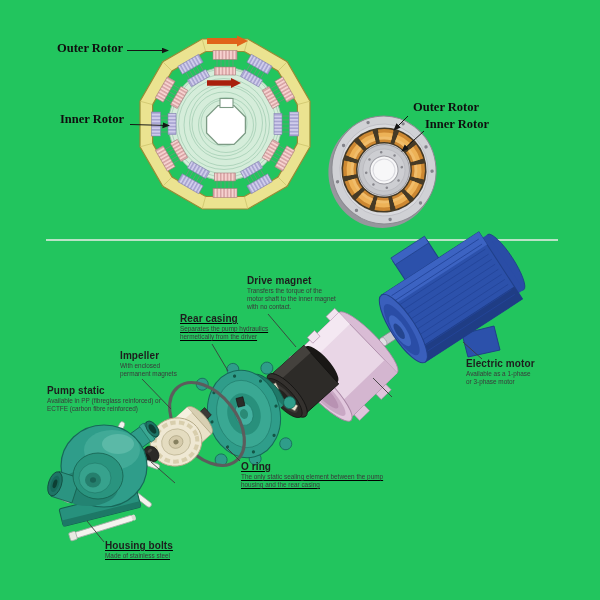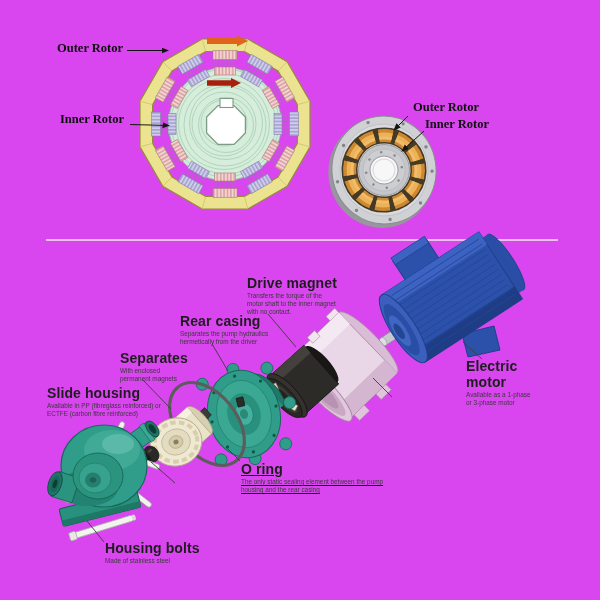--- a/index.html
+++ b/index.html
@@ -1,19 +1,19 @@
 <!DOCTYPE html>
 <html><head>
 <meta charset="utf-8">
 <style>
   html,body{margin:0;padding:0;background:#fff;}
-  #canvas{position:relative;width:600px;height:600px;background:#d946ef;font-family:"Liberation Sans",sans-serif;overflow:hidden;}
+  #canvas{position:relative;width:600px;height:600px;background:#22c55e;font-family:"Liberation Sans",sans-serif;overflow:hidden;}
   #gfx{position:absolute;left:0;top:0;}
   .part-label{position:absolute;}
-  .pl-title{font-weight:700;font-size:14px;color:#1d1d1d;letter-spacing:.1px;}
+  .pl-title{font-weight:700;font-size:10px;color:#1d1d1d;letter-spacing:.1px;}
   .pl-desc{font-size:6.4px;line-height:1.25;color:#3a3a3a;white-space:pre-line;margin-top:1px;}
   .rotor-label{position:absolute;font-family:"Liberation Serif",serif;font-weight:700;font-size:12.5px;color:#0f0f0f;white-space:nowrap;}
 </style>
 </head>
 <body>
 
 <div id="canvas">
 
 <svg id="gfx" width="600" height="600" viewBox="0 0 600 600">
   <defs>
@@ -327,46 +327,46 @@
   <div class="rotor-label" style="left:413px;top:100px;">Outer Rotor</div>
   <div class="rotor-label" style="left:425px;top:117px;">Inner Rotor</div>
 
   <div class="part-label" style="left:247px;top:275px;width:115px;">
     <div class="pl-title">Drive magnet</div>
     <div class="pl-desc">Transfers the torque of the
 motor shaft to the inner magnet
 with no contact.</div>
   </div>
 
-  <div class="part-label" style="left:180px;top:313px;width:120px;">
+  <div class="part-label" style="left:180px;top:313px;width:120px;text-decoration:underline;">
     <div class="pl-title">Rear casing</div>
     <div class="pl-desc">Separates the pump hydraulics
 hermetically from the driver</div>
   </div>
 
   <div class="part-label" style="left:120px;top:350px;width:90px;">
-    <div class="pl-title">Separates</div>
+    <div class="pl-title">Impeller</div>
     <div class="pl-desc">With enclosed
 permanent magnets</div>
   </div>
 
   <div class="part-label" style="left:47px;top:385px;width:140px;">
-    <div class="pl-title">Slide housing</div>
+    <div class="pl-title">Pump static</div>
     <div class="pl-desc">Available in PP (fibreglass reinforced) or
 ECTFE (carbon fibre reinforced)</div>
   </div>
 
   <div class="part-label" style="left:241px;top:461px;width:180px;text-decoration:underline;">
     <div class="pl-title">O ring</div>
     <div class="pl-desc">The only static sealing element between the pump
 housing and the rear casing</div>
   </div>
 
 
-  <div class="part-label" style="left:105px;top:540px;width:110px;">
+  <div class="part-label" style="left:105px;top:540px;width:110px;text-decoration:underline;">
     <div class="pl-title">Housing bolts</div>
     <div class="pl-desc">Made of stainless steel</div>
   </div>
 
 
   <div class="part-label" style="left:466px;top:358px;width:95px;">
     <div class="pl-title">Electric motor</div>
     <div class="pl-desc">Available as a 1-phase
 or 3-phase motor</div>
   </div>

